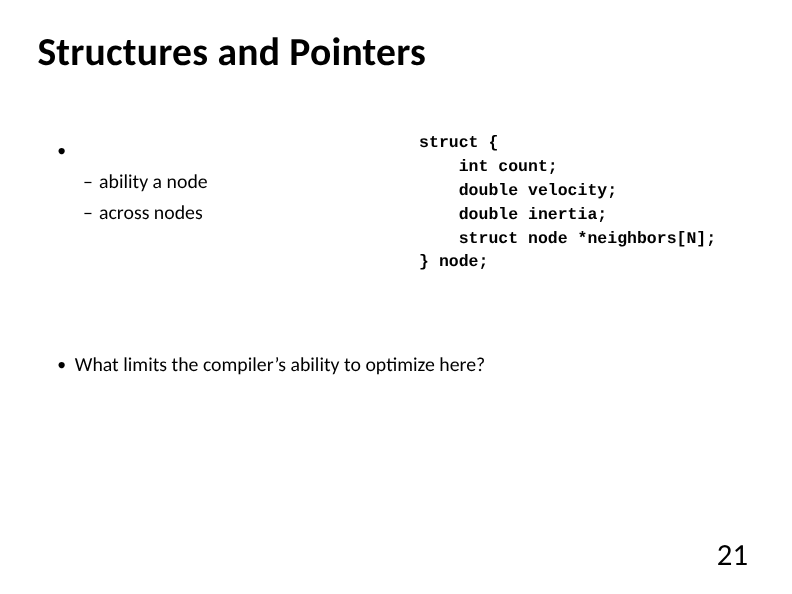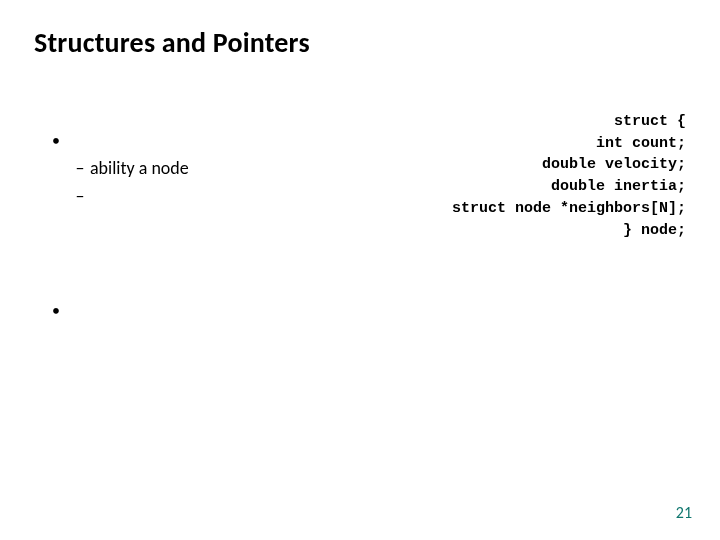--- a/index.html
+++ b/index.html
@@ -14,24 +14,24 @@
     overflow: hidden;
   }
   .slide {
     width: 720px;
     height: 540px;
     position: relative;
     box-sizing: border-box;
     padding: 28px 34px 30px 34px;
   }
   .title {
-    font-size: 28px;
+    font-size: 36px;
     font-weight: 700;
     letter-spacing: 0.2px;
-    margin: 0 0 52px 0;
+    margin: 0 0 40px 0;
     line-height: 1.1;
   }
   .row {
     display: flex;
     flex-direction: row;
     align-items: flex-start;
     gap: 0;
   }
   .left {
     width: 335px;
@@ -65,37 +65,36 @@
   .right {
     flex: 1 1 auto;
     box-sizing: border-box;
   }
   .code {
     font-family: "Courier New", Courier, monospace;
     font-size: 15px;
     font-weight: 700;
     line-height: 1.45;
     white-space: pre;
-    margin: 0;
-    text-align: right;
+    margin: 12px;
   }
   .lower {
     margin-top: 58px;
     padding-left: 10px;
     font-size: 18px;
   }
   .lower .bullet-lv1 .dot {
     line-height: 1.5;
   }
   .pagenum {
     position: absolute;
-    right: 28px;
+    right: 40px;
     bottom: 18px;
-    font-size: 16px;
-    color: #0f766e;
+    font-size: 28px;
+    color: #000000;
   }
 </style>
 </head>
 <body>
 
 <div class="slide">
 
   <h1 class="title">Structures and Pointers</h1>
 
   <div class="row">
@@ -103,35 +102,37 @@
     <div class="left">
       <div class="bullet-lv1">
         <span class="dot">•</span>
       </div>
       <div class="bullet-lv2">
         <span class="dash">–</span>
         <span>ability a node</span>
       </div>
       <div class="bullet-lv2">
         <span class="dash">–</span>
+        <span>across nodes</span>
       </div>
     </div>
 
     <div class="right">
       <pre class="code"><span>struct {</span>
 <span>    int count;</span>
 <span>    double velocity;</span>
 <span>    double inertia;</span>
 <span>    struct node *neighbors[N];</span>
 <span>} node;</span></pre>
     </div>
 
   </div>
 
   <div class="lower">
     <div class="bullet-lv1">
       <span class="dot">•</span>
+      <span>What limits the compiler’s ability to optimize here?</span>
     </div>
   </div>
 
   <div class="pagenum">21</div>
 
 </div>
 
 </body></html>

